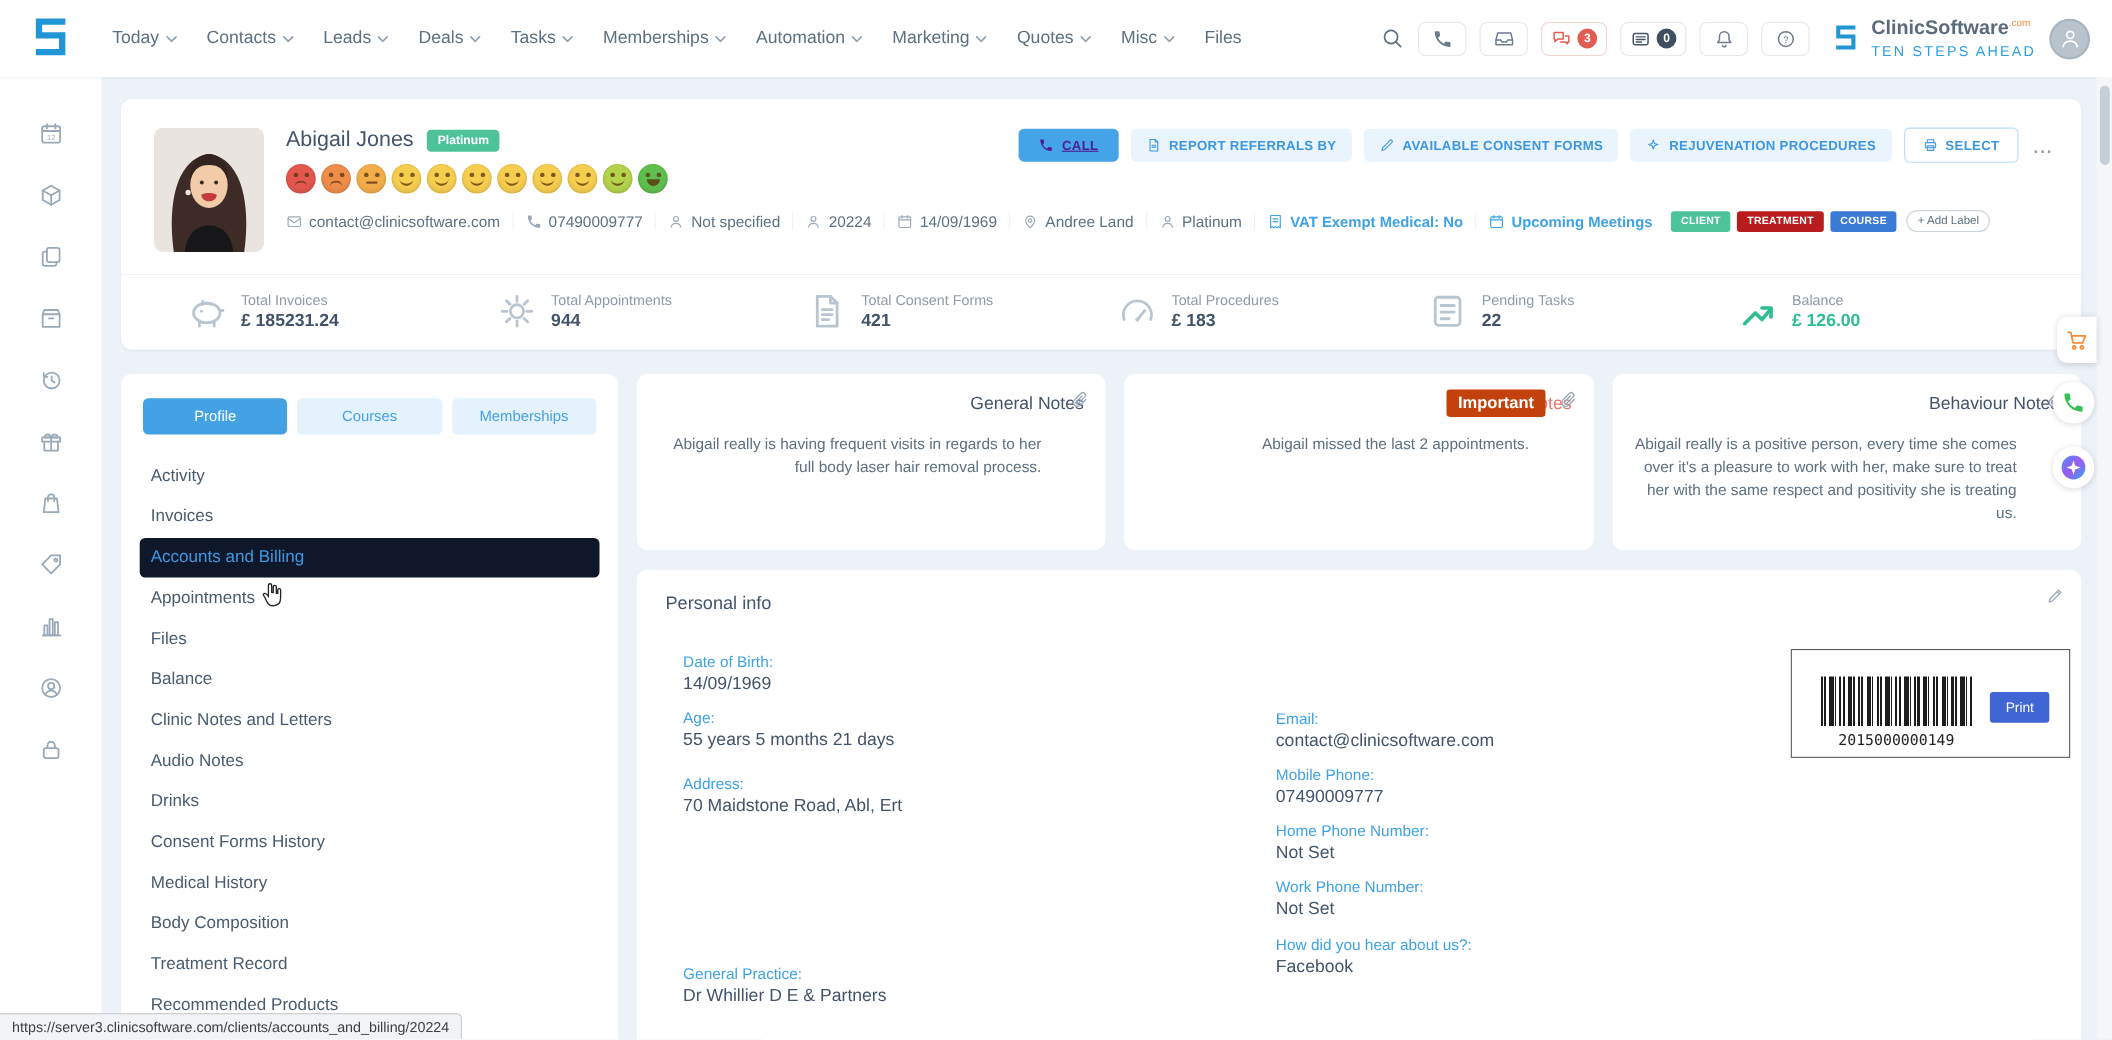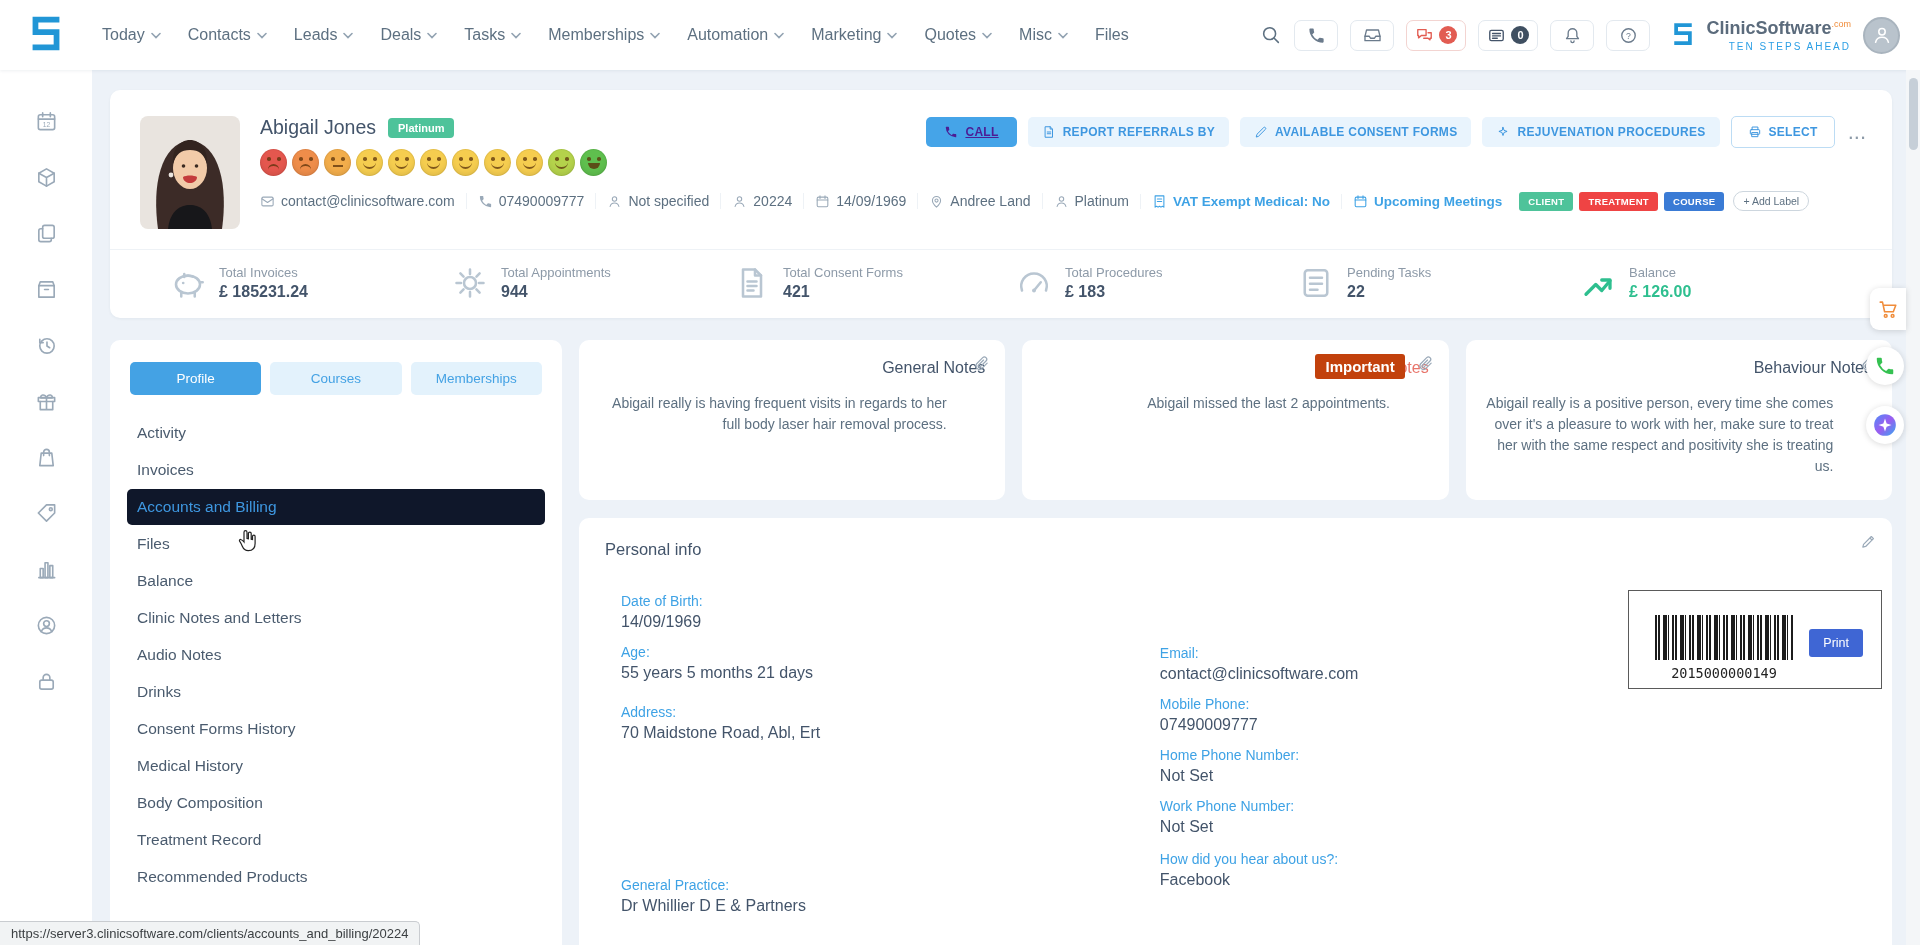--- a/index.html
+++ b/index.html
@@ -21,21 +21,21 @@
   .pill { height:31px; min-width:44px; border:1px solid #e3e9ef; border-radius:7px; display:flex; align-items:center; justify-content:center; gap:5px; padding:0 8px; background:#fff; cursor:pointer; color:#6b7b8c; }
   .pill svg { width:19px; height:19px; }
   .pill.chat { border-color:#f3d4d1; color:#e25c52; }
   .pill.pos  { color:#44546a; }
   .badge-num { min-width:18px; height:18px; border-radius:9px; background:#e25c52; color:#fff; font-size:11px; font-weight:bold; display:flex; align-items:center; justify-content:center; padding:0 5px; }
   .badge-num.dark { background:#3f4f61; }
   .brand { display:flex; align-items:center; gap:8px; margin-left:6px; cursor:pointer; }
   .brand svg { width:30px; height:30px; }
   .brand-name { font-size:18px; font-weight:bold; color:#5b6b7c; line-height:1; }
   .brand-tld { font-size:9px; color:#f08c3a; vertical-align:top; }
-  .brand-tag { font-size:10px; color:#2b9fe5; letter-spacing:2px; text-align:right; margin-top:3px; }
+  .brand-tag { font-size:13px; color:#2b9fe5; letter-spacing:2px; text-align:right; margin-top:3px; }
   .user-avatar { width:37px; height:37px; border-radius:50%; background:#b9c3cc; border:2px solid #a9b4be; display:flex; align-items:center; justify-content:center; cursor:pointer; color:#fff; }
   .user-avatar svg { width:22px; height:22px; }
 
   
   .iconbar { position:absolute; top:70px; left:0; bottom:0; width:92px; background:#fff; display:flex; flex-direction:column; align-items:center; padding-top:40px; gap:33px; z-index:10; }
   .ib-icon { width:23px; height:23px; color:#9aa9b8; cursor:pointer; flex:none; }
 
   
   .content { position:absolute; top:70px; left:92px; right:14px; bottom:0; padding:20px 14px 0 18px; }
 
@@ -56,21 +56,21 @@
   .m-smile::after { left:7px; top:11px; width:13px; height:7px; border-bottom:2px solid rgba(90,50,10,.75); border-radius:0 0 13px 13px; }
   .m-grin::after  { left:7.5px; top:14px; width:12px; height:6px; background:rgba(90,50,10,.8); border-radius:0 0 10px 10px; }
 
   .contact-row { display:flex; align-items:center; margin-top:15px; font-size:14px; color:#5d7081; }
   .c-item { display:flex; align-items:center; gap:6px; padding:0 11px; border-left:1px solid #eef2f6; white-space:nowrap; }
   .c-item:first-child { border-left:none; padding-left:0; }
   .c-item.blue { color:#3ea2e5; font-weight:bold; font-size:13.5px; }
   .c-ic { width:15px; height:15px; color:#9aa9b8; flex:none; }
   .blue .c-ic { color:#3ea2e5; }
   .label-badge { font-size:9.5px; font-weight:bold; color:#fff; padding:4px 9px; border-radius:3px; margin-left:6px; letter-spacing:.3px; }
-  .lb-green { background:#4ec39a; } .lb-purple { background:#ef4444; } .lb-blue { background:#3a7bd5; }
+  .lb-green { background:#4ec39a; } .lb-purple { background:#b91c1c; } .lb-blue { background:#3a7bd5; }
   .add-label { border:1px solid #cdd6de; border-radius:10px; font-size:10.5px; color:#5d7081; padding:3px 9px; margin-left:9px; cursor:pointer; background:#fff; white-space:nowrap; }
 
   .actions { position:absolute; top:26px; right:26px; display:flex; align-items:center; gap:11px; }
   .btn { border:none; border-radius:5px; font-size:12px; font-weight:bold; display:flex; align-items:center; gap:7px; padding:8px 14px; letter-spacing:.3px; cursor:pointer; font-family:inherit; white-space:nowrap; }
   .btn svg { width:14px; height:14px; }
   .btn-call { background:#45a4e8; color:#4c1d95; padding:8px 18px;text-decoration:underline; }
   .btn-light { background:#e9f4fd; color:#3e97e0; }
   .btn-outline { background:#fff; color:#3e97e0; border:1px solid #bcdcf4; padding:8px 16px; }
   .more-dots { color:#8d9aa8; font-size:22px; margin-left:2px; cursor:pointer; line-height:0; }
 
@@ -532,20 +532,21 @@
     <aside class="profile-panel">
       <div class="tabs">
         <div class="tab active">Profile</div>
         <div class="tab">Courses</div>
         <div class="tab">Memberships</div>
       </div>
       <ul class="pmenu">
         <li>Activity</li>
         <li>Invoices</li>
         <li class="active">Accounts and Billing</li>
+        <li>Appointments</li>
         <li>Files</li>
         <li>Balance</li>
         <li>Clinic Notes and Letters</li>
         <li>Audio Notes</li>
         <li>Drinks</li>
         <li>Consent Forms History</li>
         <li>Medical History</li>
         <li>Body Composition</li>
         <li>Treatment Record</li>
         <li>Recommended Products</li>

